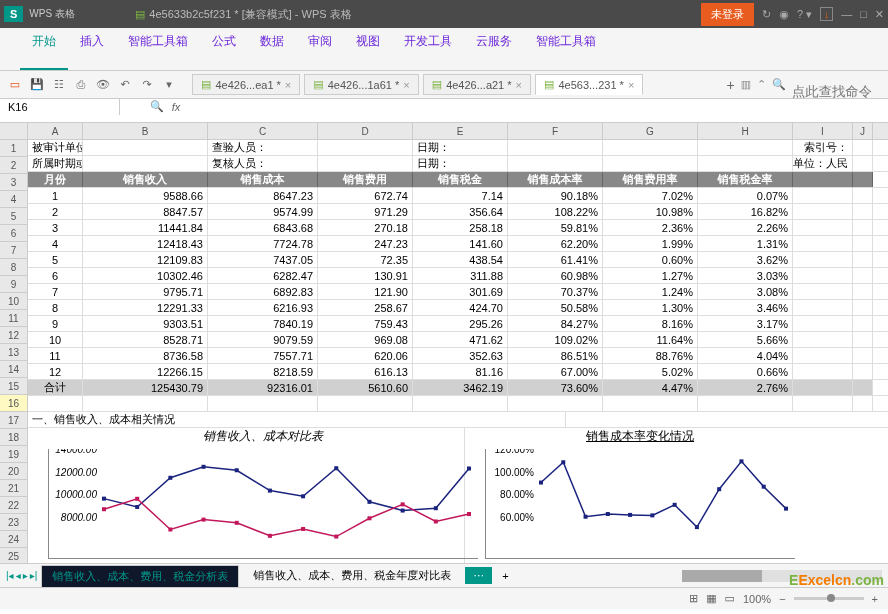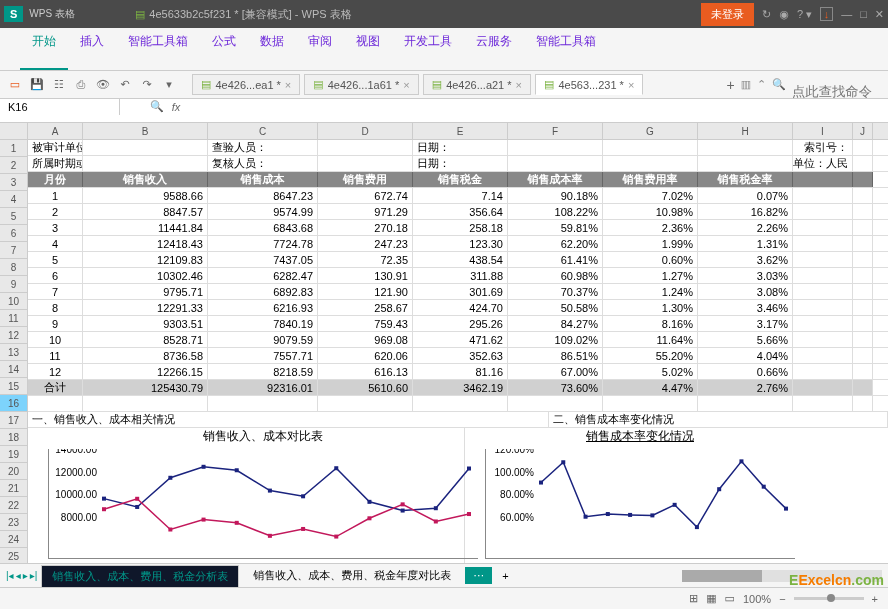--- a/index.html
+++ b/index.html
@@ -22,21 +22,21 @@
 .doc-tab .close { color:#999; }
 .tb-right { margin-left:auto; display:flex; align-items:center; gap:6px; color:#888; }
 .search-cmd { border:none; background:transparent; color:#4c1d95; width:90px;margin-top:14px; }
 .formula-bar { height:24px; display:flex; align-items:flex-start; border-bottom:1px solid #ccc;gap:20px; }
 .name-box { width:120px; padding:2px 8px; border-right:1px solid #ccc; font-size:11px; }
 .fx-area { display:flex; align-items:center; gap:8px; padding:0 10px; flex:1; }
 .fx { font-style:italic; color:#666; }
 .grid-wrap { display:flex; height:440px; }
 .row-hdrs { width:28px; background:#e8e8e8; border-right:1px solid #ccc; }
 .rh { height:17px; border-bottom:1px solid #ccc; display:flex; align-items:center; justify-content:center; font-size:10px; color:#555; }
-.rh.sel { background:#7dd3fc; }
+.rh.sel { background:#fef9c3; }
 .grid-main { flex:1; overflow:hidden; }
 .col-hdrs { display:flex; background:#e8e8e8; border-bottom:1px solid #ccc; height:17px; }
 .ch { border-right:1px solid #ccc; display:flex; align-items:center; justify-content:center; font-size:10px; color:#555; }
 .cA{width:55px}.cB{width:125px}.cC{width:110px}.cD{width:95px}.cE{width:95px}.cF{width:95px}.cG{width:95px}.cH{width:95px}.cI{width:60px}.cJ{width:20px}
 .data-rows { }
 .dr { display:flex; height:16px; border-bottom:1px solid #ddd; }
 .cell { border-right:1px solid #ddd; padding:0 4px; font-size:11px; display:flex; align-items:center; overflow:hidden; white-space:nowrap; }
 .cell.r { justify-content:flex-end; }
 .cell.c { justify-content:center; }
 .hdr-row .cell { background:#888; color:#fff; font-weight:bold; border-right:1px solid #666; }
@@ -258,21 +258,21 @@
               <div class="cell cG r">2.36%</div>
               <div class="cell cH r">2.26%</div>
               <div class="cell cI "></div>
               <div class="cell cJ "></div>
             </div>
             <div class="dr ">
               <div class="cell cA c">4</div>
               <div class="cell cB r">12418.43</div>
               <div class="cell cC r">7724.78</div>
               <div class="cell cD r">247.23</div>
-              <div class="cell cE r">123.30</div>
+              <div class="cell cE r">141.60</div>
               <div class="cell cF r">62.20%</div>
               <div class="cell cG r">1.99%</div>
               <div class="cell cH r">1.31%</div>
               <div class="cell cI "></div>
               <div class="cell cJ "></div>
             </div>
             <div class="dr ">
               <div class="cell cA c">5</div>
               <div class="cell cB r">12109.83</div>
               <div class="cell cC r">7437.05</div>
@@ -344,21 +344,21 @@
               <div class="cell cI "></div>
               <div class="cell cJ "></div>
             </div>
             <div class="dr ">
               <div class="cell cA c">11</div>
               <div class="cell cB r">8736.58</div>
               <div class="cell cC r">7557.71</div>
               <div class="cell cD r">620.06</div>
               <div class="cell cE r">352.63</div>
               <div class="cell cF r">86.51%</div>
-              <div class="cell cG r">55.20%</div>
+              <div class="cell cG r">88.76%</div>
               <div class="cell cH r">4.04%</div>
               <div class="cell cI "></div>
               <div class="cell cJ "></div>
             </div>
             <div class="dr ">
               <div class="cell cA c">12</div>
               <div class="cell cB r">12266.15</div>
               <div class="cell cC r">8218.59</div>
               <div class="cell cD r">616.13</div>
               <div class="cell cE r">81.16</div>
@@ -387,24 +387,23 @@
               <div class="cell cD "></div>
               <div class="cell cE "></div>
               <div class="cell cF "></div>
               <div class="cell cG "></div>
               <div class="cell cH "></div>
               <div class="cell cI "></div>
               <div class="cell cJ "></div>
             </div>
             <div class="dr">
               <div class="cell" style="width:538px;border-right:1px solid #ddd">一、销售收入、成本相关情况</div>
-              <div class="cell" style="width:350px">二、销售成本率变化情况</div>
             </div>
             <div style="display: flex; height: 145px;">
-              <div style="width: 437px; padding: 0px 20px; border-right: 1px solid rgb(221, 221, 221);">
+              <div style="width: 437px; padding: 0px 20px; border-right: 1px solid rgb(221, 221, 221); font-style: italic;">
                 <div class="chart-box" style="width: 430px;"><div class="chart-title">销售收入、成本对比表</div><svg width="430" height="110" class="chart-svg" style="margin-left: 0px;">
                     <text x="48" y="71.5" text-anchor="end" font-size="10">8000.00</text>
                     <text x="48" y="49" text-anchor="end" font-size="10">10000.00</text>
                     <text x="48" y="26.5" text-anchor="end" font-size="10">12000.00</text>
                     <text x="48" y="4" text-anchor="end" font-size="10">14000.00</text>
                     <polyline points="55,49.627575 88.18181818181819,57.9648375 121.36363636363636,28.7793 154.54545454545453,17.792662500000006 187.72727272727272,21.264412500000006 220.9090909090909,41.59732500000001 254.09090909090907,47.29826250000001 287.27272727272725,19.2225375 320.45454545454544,52.8355125 353.6363636363637,61.552012500000004 386.8181818181818,59.213475 420,19.505812500000005" fill="none" stroke="#1a237e" stroke-width="1.5"></polyline>
                     <rect x="53" y="47.627575" width="4" height="4" fill="#1a237e"></rect>
                     <rect x="86.18181818181819" y="55.9648375" width="4" height="4" fill="#1a237e"></rect>
                     <rect x="119.36363636363636" y="26.7793" width="4" height="4" fill="#1a237e"></rect>
                     <rect x="152.54545454545453" y="15.792662500000006" width="4" height="4" fill="#1a237e"></rect>

